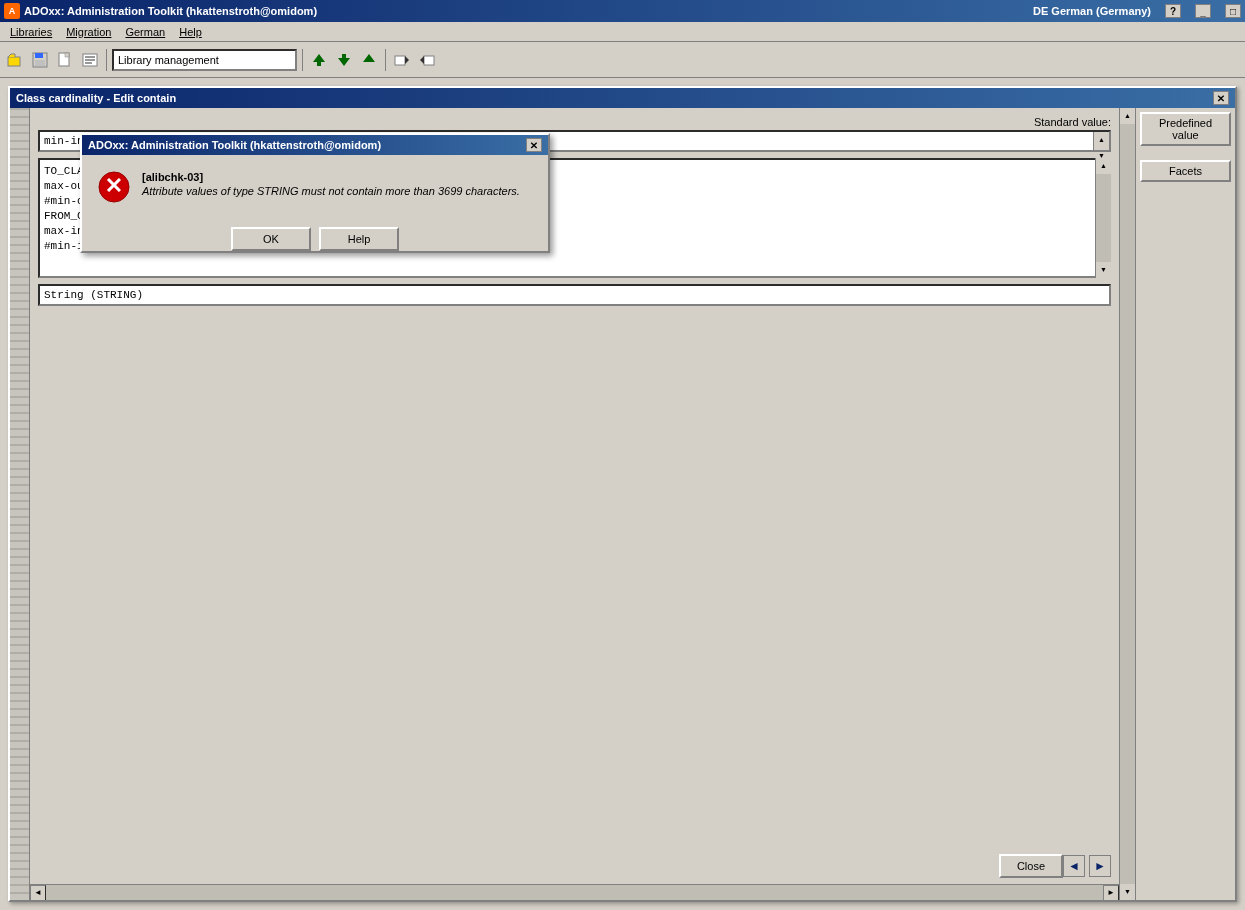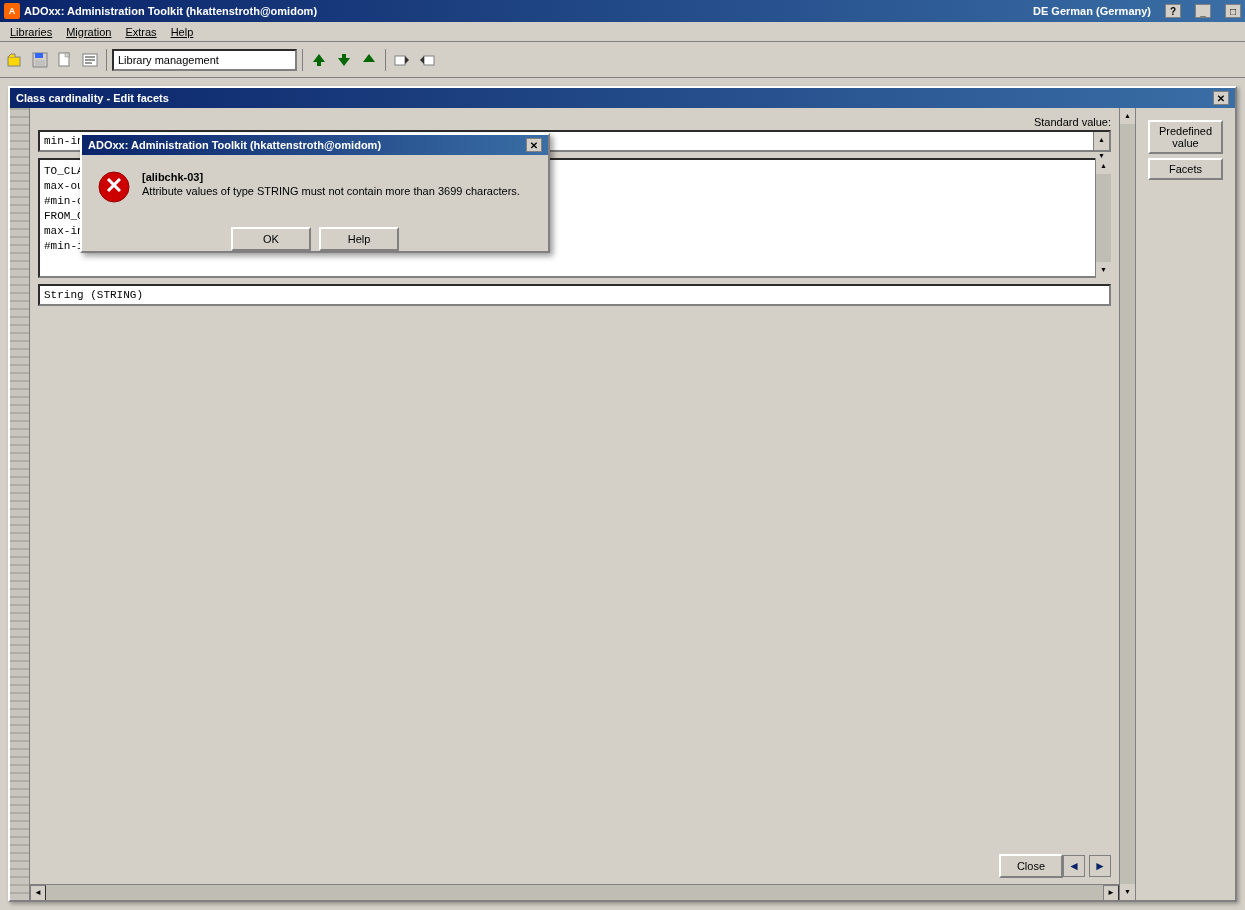--- a/index.html
+++ b/index.html
@@ -138,25 +138,25 @@
       cursor: pointer;
     }
     .dialog-body {
       display: flex;
       height: calc(100% - 20px);
     }
 
     
     .right-panel {
       width: 100px;
-      padding: 12px;
+      padding: 4px;
       border-left: 1px solid #808080;
       display: flex;
       flex-direction: column;
-      gap: 4px;
+      gap: 14px;
     }
     .right-panel-btn {
       background: #d4d0c8;
       border: 2px outset #ffffff;
       border-right: 2px solid #808080;
       border-bottom: 2px solid #808080;
       padding: 3px 6px;
       font-size: 11px;
       cursor: pointer;
       text-align: center;
@@ -229,20 +229,21 @@
       gap: 12px;
       align-items: flex-start;
     }
     .alert-icon {
       width: 32px; height: 32px;
       flex-shrink: 0;
     }
     .alert-text {
       font-size: 11px;
       line-height: 16px;
+      font-style: italic;
     }
     .alert-code { font-weight: bold; }
     .alert-buttons {
       padding: 8px 16px 0;
       display: flex;
       gap: 8px;
       justify-content: center;
     }
     .alert-btn {
       background: #d4d0c8;
@@ -299,21 +300,21 @@
     <span style="font-size:11px;">DE German (Germany)</span>
     <div class="title-bar-btn">?</div>
     <div class="title-bar-btn">_</div>
     <div class="title-bar-btn">□</div>
   </div>
 </div>
 
 <div class="menu-bar">
   <span class="menu-item">Libraries</span>
   <span class="menu-item">Migration</span>
-  <span class="menu-item">Extras</span>
+  <span class="menu-item">German</span>
   <span class="menu-item">Help</span>
 </div>
 
 <div class="toolbar">
   <div class="toolbar-btn" title="Open">
     <svg width="16" height="16" viewBox="0 0 16 16">
         <rect x="1" y="5" width="12" height="9" fill="#ffd700" stroke="#808080" stroke-width="1"></rect>
         <path d="M1 5 L4 2 L8 2 L8 5" fill="#ffd700" stroke="#808080" stroke-width="1"></path>
       </svg>
   </div>
@@ -372,21 +373,21 @@
         <rect x="5" y="4" width="10" height="9" fill="white" stroke="#808080" stroke-width="1"></rect>
         <polygon points="5,4 1,8 5,12" fill="#333"></polygon>
       </svg>
   </div>
 </div>
 
 <div class="main-content">
 
   <div class="dialog-main">
     <div class="dialog-title">
-      <span>Class cardinality - Edit facets</span>
+      <span>Class cardinality - Edit contain</span>
       <div class="dialog-close-btn">✕</div>
     </div>
 
     <div class="dialog-body">
 
       <div style="width:20px;background:repeating-linear-gradient(to bottom,#b0ada5 0px,#b0ada5 2px,#c8c5be 2px,#c8c5be 8px);border-right:1px solid #808080;"></div>
 
       <div style="flex:1;display:flex;flex-direction:column;overflow:hidden;">
         <div style="flex:1;padding:8px;display:flex;flex-direction:column;gap:6px;overflow:hidden;">
 

